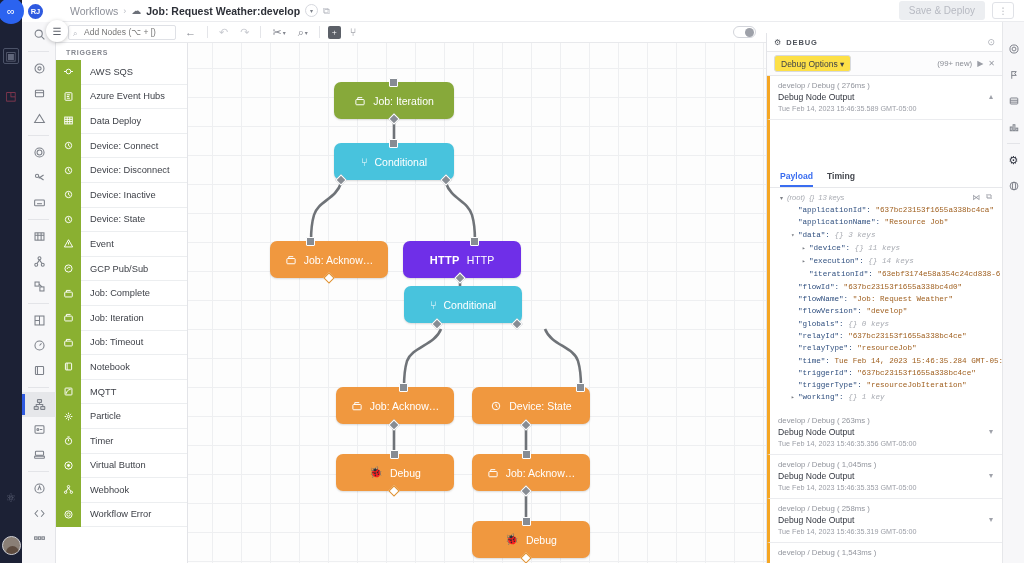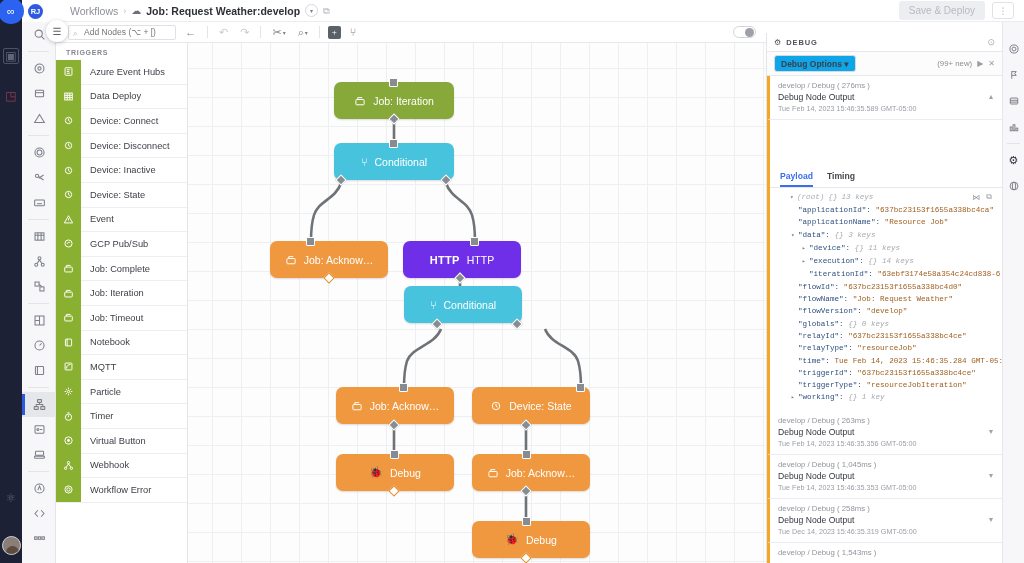--- a/index.html
+++ b/index.html
@@ -212,22 +212,22 @@
   }
   .debug-head .t {
     font-size: 7.5px; font-weight: bold; letter-spacing: .9px; color: #4e525a;
   }
   .debug-head .q { margin-left: auto; color: #a8abb3; font-size: 9px; }
   .debug-opts {
     height: 24px; display: flex; align-items: center; padding: 0 7px; gap: 5px;
     border-bottom: 1px solid #e7e8eb; background: #fcfcfd;
   }
   .opts-btn {
-    border: 1px solid #d8dade; border-radius: 3px; background: #0ea5e9;
-    font-size: 8.5px; color: #3d4048; padding: 2.5px 6px; font-weight: bold;
+    border: 1px solid #d8dade; border-radius: 3px; background: #fde047;
+    font-size: 8.5px; color: #3d4048; padding: 2.5px 6px; font-weight: normal;
   }
   .opts-new { margin-left: auto; font-size: 7.8px; color: #8a8d95; }
   .opts-ico { color: #9a9da5; font-size: 8px; }
   .dbg-list { flex: 1; overflow: hidden; position: relative; }
   .dbg-entry {
     border-bottom: 1px solid #ebecef; border-left: 3px solid #f5a623;
     padding: 5px 8px 6px 8px; position: relative; background: #fff;
   }
   .dbg-entry.open { border-left-color: #f5a623; }
   .dbg-l1 { font-size: 7.8px; color: #92959d; margin-bottom: 2px; }
@@ -237,21 +237,21 @@
     position: absolute; right: 9px; top: 16px; color: #9fa2aa; font-size: 8px;
   }
   .dbg-tabs {
     display: flex; gap: 14px; padding: 5px 10px 0 10px;
     border-bottom: 1px solid #e7e8eb;
   }
   .dbg-tab { font-size: 8.6px; color: #45484f; font-weight: bold; padding-bottom: 4px; margin-top: 46px; }
   .dbg-tab.sel { color: #3a6df0; border-bottom: 2px solid #3a6df0; }
   .json-head {
     display: flex; align-items: center; padding: 4px 8px 2px 10px;
-    font-family: Liberation Mono, monospace; font-size: 7.6px; margin-left: 10px;
+    font-family: Liberation Sans, sans-serif; font-size: 7.6px;
   }
   .json-body {
     padding: 0 8px 6px 10px; font-family: "Liberation Mono", monospace;
     font-size: 7.6px; line-height: 12.3px; white-space: nowrap; overflow: hidden;
   }
   .jk { color: #2f4f7f; }
   .jv { color: #a06020; }
   .jm { color: #a9acb3; font-style: italic; }
   .jarrow { color: #7d8087; font-size: 6px; display: inline-block; width: 7px; }
   .json-head .ic { margin-left: auto; color: #9a9da5; font-size: 8px; letter-spacing: 2px; }
@@ -449,20 +449,30 @@
     <div class="tb-div"></div>
     <div class="tb-sq">＋</div>
     <div class="tb-ico">⑂</div>
     <div class="toggle"></div>
   </div>
   <div class="hamburger">☰</div>
 
   <div class="palette">
     <div class="palette-head">TRIGGERS</div>
     <div id="palette-list">
+        <div class="pal-item">
+          <div class="pal-swatch">
+            <svg viewBox="0 0 16 16">
+              <circle cx="8" cy="8" r="3.4"></circle>
+              <line x1="1.5" y1="8" x2="4.6" y2="8"></line>
+              <line x1="11.4" y1="8" x2="14.5" y2="8"></line>
+            </svg>
+          </div>
+          <div class="pal-label">AWS SQS</div>
+        </div>
         <div class="pal-item">
           <div class="pal-swatch">
             <svg viewBox="0 0 16 16">
               <rect x="3" y="2.5" width="10" height="11" rx="1"></rect>
               <path d="M5.5 5.5 H10 M5.5 8 H9 M5.5 10.5 H10"></path>
             </svg>
           </div>
           <div class="pal-label">Azure Event Hubs</div>
         </div>
         <div class="pal-item">
@@ -803,21 +813,21 @@
       </div>
       <div class="dbg-entry">
         <div class="dbg-l1">develop / Debug ( 1,045ms )</div>
         <div class="dbg-l2">Debug Node Output</div>
         <div class="dbg-l3">Tue Feb 14, 2023 15:46:35.353 GMT-05:00</div>
         <div class="dbg-caret">▾</div>
       </div>
       <div class="dbg-entry">
         <div class="dbg-l1">develop / Debug ( 258ms )</div>
         <div class="dbg-l2">Debug Node Output</div>
-        <div class="dbg-l3">Tue Dec 14, 2023 15:46:35.319 GMT-05:00</div>
+        <div class="dbg-l3">Tue Feb 14, 2023 15:46:35.319 GMT-05:00</div>
         <div class="dbg-caret">▾</div>
       </div>
       <div class="dbg-entry">
         <div class="dbg-l1">develop / Debug ( 1,543ms )</div>
       </div>
     </div>
   </div>
 
   <div class="right-rail">
     <div class="rr" style="height:14px;"></div>

